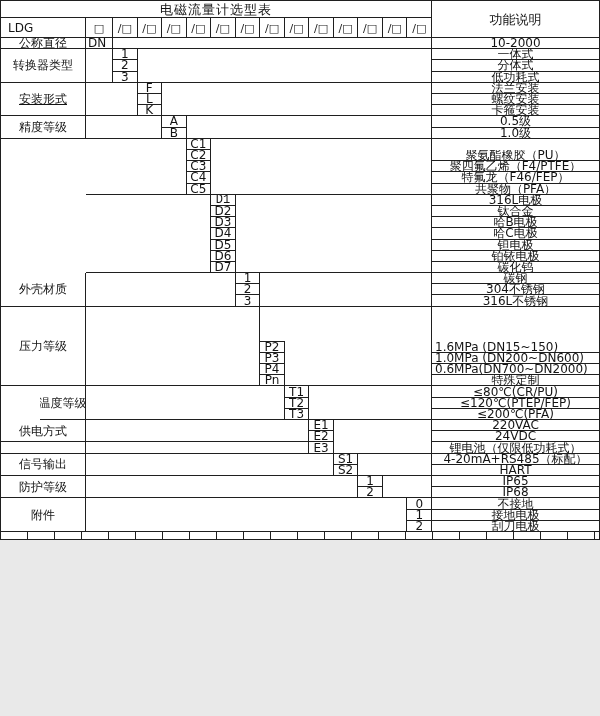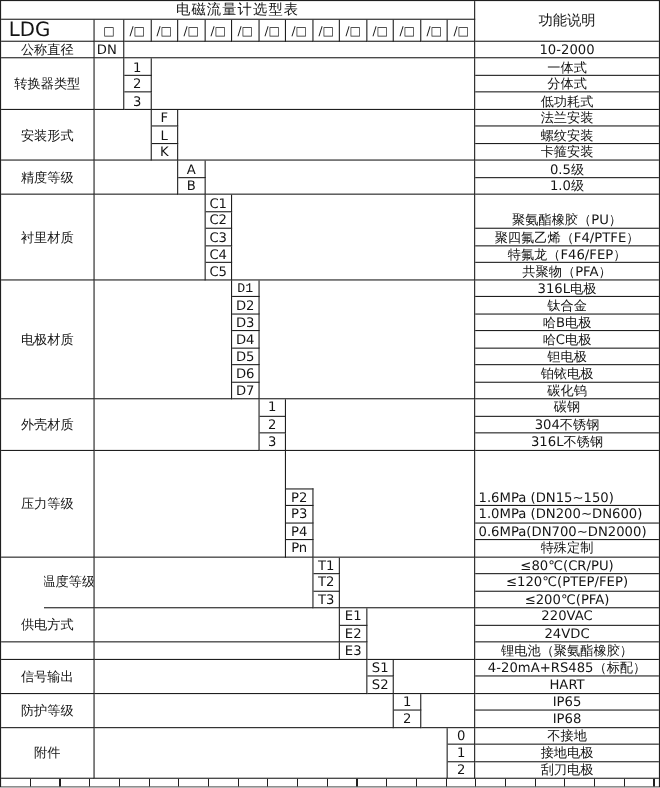--- a/index.html
+++ b/index.html
@@ -1,33 +1,33 @@
 <!DOCTYPE html>
 <html><head>
 <meta charset="utf-8">
 <style>
   :root{ --ln:#1f1f1f; --bg:#ffffff; --fg:#141414; }
   html,body{ margin:0; padding:0; background:#e9e9e9; }
   body{ font-family:"DejaVu Sans","Liberation Sans",sans-serif; color:var(--fg); }
   #grid{
-    width:600px; height:716px; box-sizing:border-box;
+    width:600px; height:540px; box-sizing:border-box;
     display:grid; background:var(--bg);
     border:1px solid var(--ln);
     grid-template-columns:85px 27px repeat(13, 1fr) 167px;
     grid-template-rows:17px 20px repeat(42, 1fr) 7px;
   }
   .cell{
     border-right:1px solid var(--ln);
     border-bottom:1px solid var(--ln);
     display:flex; align-items:center; justify-content:center;
     font-size:12px; line-height:1; overflow:hidden; white-space:nowrap;
   }
   .title{ font-size:13px; letter-spacing:1px; }
   .hdr{ font-size:13px; }
-  .ldg{ justify-content:flex-start; padding-left:7px; font-size:18px; }
+  .ldg{ justify-content:flex-start; padding-left:7px; font-size:12px; }
   .slot{ font-size:11px; padding-top:1px; }
   .dnc{ justify-content:flex-start; padding-left:2px; }
   .code{ font-size:12px; }
   .desc{ font-size:12px; }
   .left{ justify-content:flex-start; padding-left:3px; }
   .nor{ border-right:none; }
   .ticks{
     border-right:none; border-bottom:none;
     background:repeating-linear-gradient(to right,
       transparent 0, transparent 26px, var(--ln) 26px, var(--ln) 27px);
@@ -60,49 +60,47 @@
     <div class="cell desc nor" style="grid-area: 3 / 16 / 4 / 17;">10-2000</div>
     <div class="cell" style="grid-area: 4 / 1 / 7 / 2;">转换器类型</div>
     <div class="cell" style="grid-area: 4 / 2 / 7 / 3;"></div>
     <div class="cell" style="grid-area: 4 / 4 / 7 / 16;"></div>
     <div class="cell code" style="grid-area: 4 / 3 / 5 / 4;">1</div>
     <div class="cell desc nor" style="grid-area: 4 / 16 / 5 / 17;">一体式</div>
     <div class="cell code" style="grid-area: 5 / 3 / 6 / 4;">2</div>
     <div class="cell desc nor" style="grid-area: 5 / 16 / 6 / 17;">分体式</div>
     <div class="cell code" style="grid-area: 6 / 3 / 7 / 4;">3</div>
     <div class="cell desc nor" style="grid-area: 6 / 16 / 7 / 17;">低功耗式</div>
-    <div class="cell" style="grid-area: 7 / 1 / 10 / 2;">安装形式</div>
+    <div class="cell" style="grid-area: 7 / 1 / 10 / 2; text-decoration: underline;">安装形式</div>
     <div class="cell" style="grid-area: 7 / 2 / 10 / 4;"></div>
     <div class="cell" style="grid-area: 7 / 5 / 10 / 16;"></div>
     <div class="cell code" style="grid-area: 7 / 4 / 8 / 5;">F</div>
     <div class="cell desc nor" style="grid-area: 7 / 16 / 8 / 17;">法兰安装</div>
     <div class="cell code" style="grid-area: 8 / 4 / 9 / 5;">L</div>
     <div class="cell desc nor" style="grid-area: 8 / 16 / 9 / 17;">螺纹安装</div>
     <div class="cell code" style="grid-area: 9 / 4 / 10 / 5;">K</div>
     <div class="cell desc nor" style="grid-area: 9 / 16 / 10 / 17;">卡箍安装</div>
     <div class="cell" style="grid-area: 10 / 1 / 12 / 2;">精度等级</div>
     <div class="cell" style="grid-area: 10 / 2 / 12 / 5;"></div>
     <div class="cell" style="grid-area: 10 / 6 / 12 / 16;"></div>
     <div class="cell code" style="grid-area: 10 / 5 / 11 / 6;">A</div>
     <div class="cell desc nor" style="grid-area: 10 / 16 / 11 / 17;">0.5级</div>
     <div class="cell code" style="grid-area: 11 / 5 / 12 / 6;">B</div>
     <div class="cell desc nor" style="grid-area: 11 / 16 / 12 / 17;">1.0级</div>
-    <div class="cell" style="grid-area: 12 / 1 / 17 / 2;">衬里材质</div>
     <div class="cell" style="grid-area: 12 / 2 / 17 / 6;"></div>
     <div class="cell" style="grid-area: 12 / 7 / 17 / 16;"></div>
     <div class="cell code" style="grid-area: 12 / 6 / 13 / 7;">C1</div>
     <div class="cell code" style="grid-area: 13 / 6 / 14 / 7;">C2</div>
     <div class="cell desc nor" style="grid-area: 13 / 16 / 14 / 17;">聚氨酯橡胶（PU）</div>
     <div class="cell code" style="grid-area: 14 / 6 / 15 / 7;">C3</div>
     <div class="cell desc nor" style="grid-area: 14 / 16 / 15 / 17;">聚四氟乙烯（F4/PTFE）</div>
     <div class="cell code" style="grid-area: 15 / 6 / 16 / 7;">C4</div>
     <div class="cell desc nor" style="grid-area: 15 / 16 / 16 / 17;">特氟龙（F46/FEP）</div>
     <div class="cell code" style="grid-area: 16 / 6 / 17 / 7;">C5</div>
     <div class="cell desc nor" style="grid-area: 16 / 16 / 17 / 17;">共聚物（PFA）</div>
-    <div class="cell" style="grid-area: 17 / 1 / 24 / 2;">电极材质</div>
     <div class="cell" style="grid-area: 17 / 2 / 24 / 7;"></div>
     <div class="cell" style="grid-area: 17 / 8 / 24 / 16;"></div>
     <div class="cell code" style="grid-area: 17 / 7 / 18 / 8; font-family: Liberation Mono, monospace;">D1</div>
     <div class="cell desc nor" style="grid-area: 17 / 16 / 18 / 17;">316L电极</div>
     <div class="cell code" style="grid-area: 18 / 7 / 19 / 8;">D2</div>
     <div class="cell desc nor" style="grid-area: 18 / 16 / 19 / 17;">钛合金</div>
     <div class="cell code" style="grid-area: 19 / 7 / 20 / 8;">D3</div>
     <div class="cell desc nor" style="grid-area: 19 / 16 / 20 / 17;">哈B电极</div>
     <div class="cell code" style="grid-area: 20 / 7 / 21 / 8;">D4</div>
     <div class="cell desc nor" style="grid-area: 20 / 16 / 21 / 17;">哈C电极</div>
@@ -145,21 +143,21 @@
     <div class="cell" style="grid-area: 35 / 1 / 37 / 2;">供电方式</div>
     <div class="cell" style="grid-area: 37 / 1 / 38 / 2;"></div>
     <div class="cell" style="grid-area: 35 / 2 / 37 / 11;"></div>
     <div class="cell" style="grid-area: 37 / 2 / 38 / 11;"></div>
     <div class="cell" style="grid-area: 35 / 12 / 38 / 16;"></div>
     <div class="cell code" style="grid-area: 35 / 11 / 36 / 12;">E1</div>
     <div class="cell desc nor" style="grid-area: 35 / 16 / 36 / 17;">220VAC</div>
     <div class="cell code" style="grid-area: 36 / 11 / 37 / 12;">E2</div>
     <div class="cell desc nor" style="grid-area: 36 / 16 / 37 / 17;">24VDC</div>
     <div class="cell code" style="grid-area: 37 / 11 / 38 / 12;">E3</div>
-    <div class="cell desc nor" style="grid-area: 37 / 16 / 38 / 17;">锂电池（聚氨酯橡胶）</div>
+    <div class="cell desc nor" style="grid-area: 37 / 16 / 38 / 17;">锂电池（仅限低功耗式）</div>
     <div class="cell" style="grid-area: 38 / 1 / 40 / 2;">信号输出</div>
     <div class="cell" style="grid-area: 38 / 2 / 40 / 12;"></div>
     <div class="cell" style="grid-area: 38 / 13 / 40 / 16;"></div>
     <div class="cell code" style="grid-area: 38 / 12 / 39 / 13;">S1</div>
     <div class="cell desc nor" style="grid-area: 38 / 16 / 39 / 17; text-align: center;">4-20mA+RS485（标配）</div>
     <div class="cell code" style="grid-area: 39 / 12 / 40 / 13;">S2</div>
     <div class="cell desc nor" style="grid-area: 39 / 16 / 40 / 17;">HART</div>
     <div class="cell" style="grid-area: 40 / 1 / 42 / 2;">防护等级</div>
     <div class="cell" style="grid-area: 40 / 2 / 42 / 13;"></div>
     <div class="cell" style="grid-area: 40 / 14 / 42 / 16;"></div>

